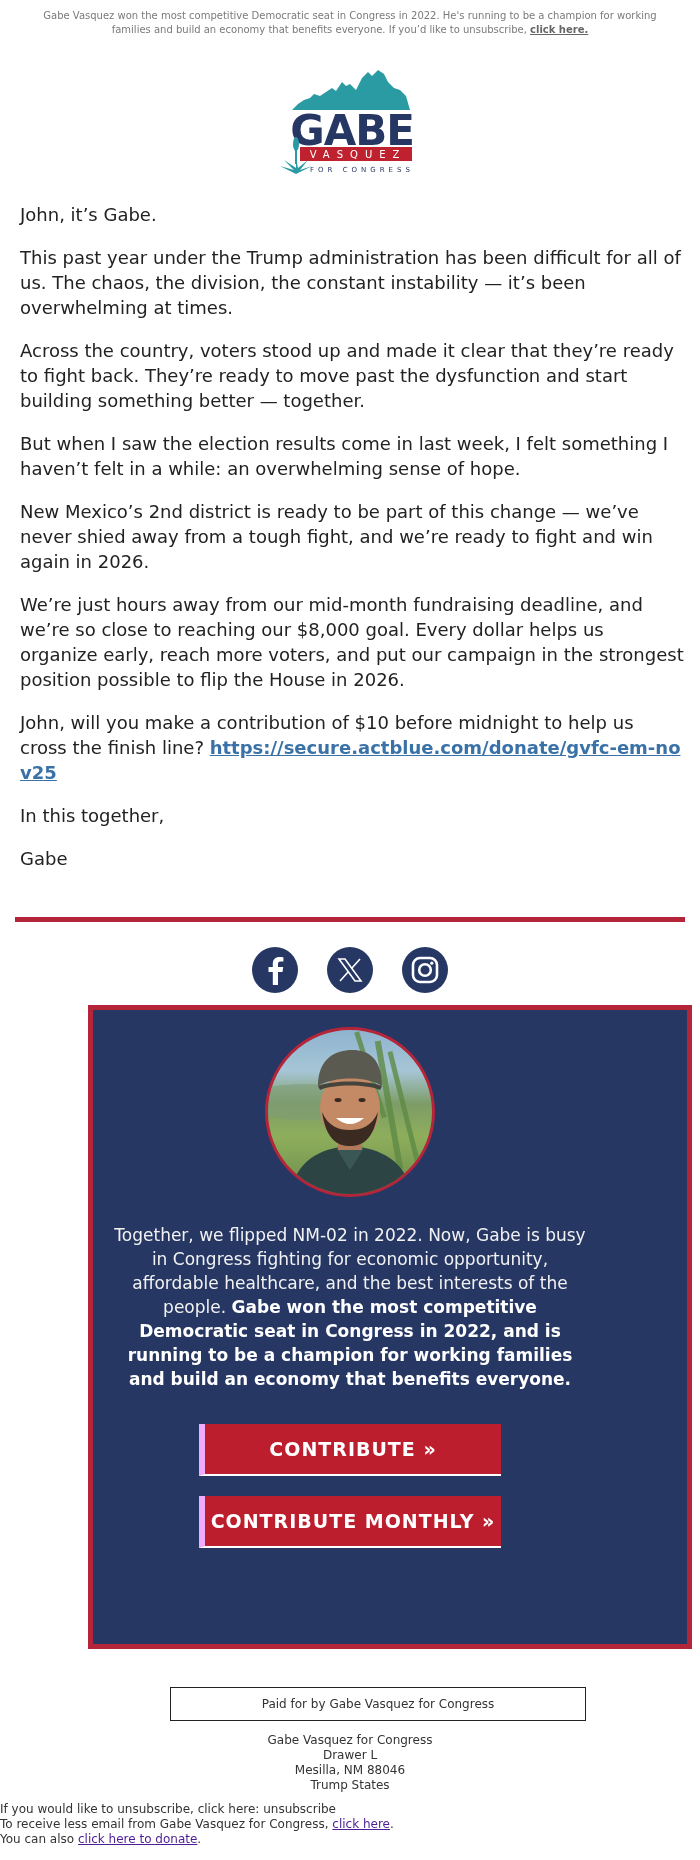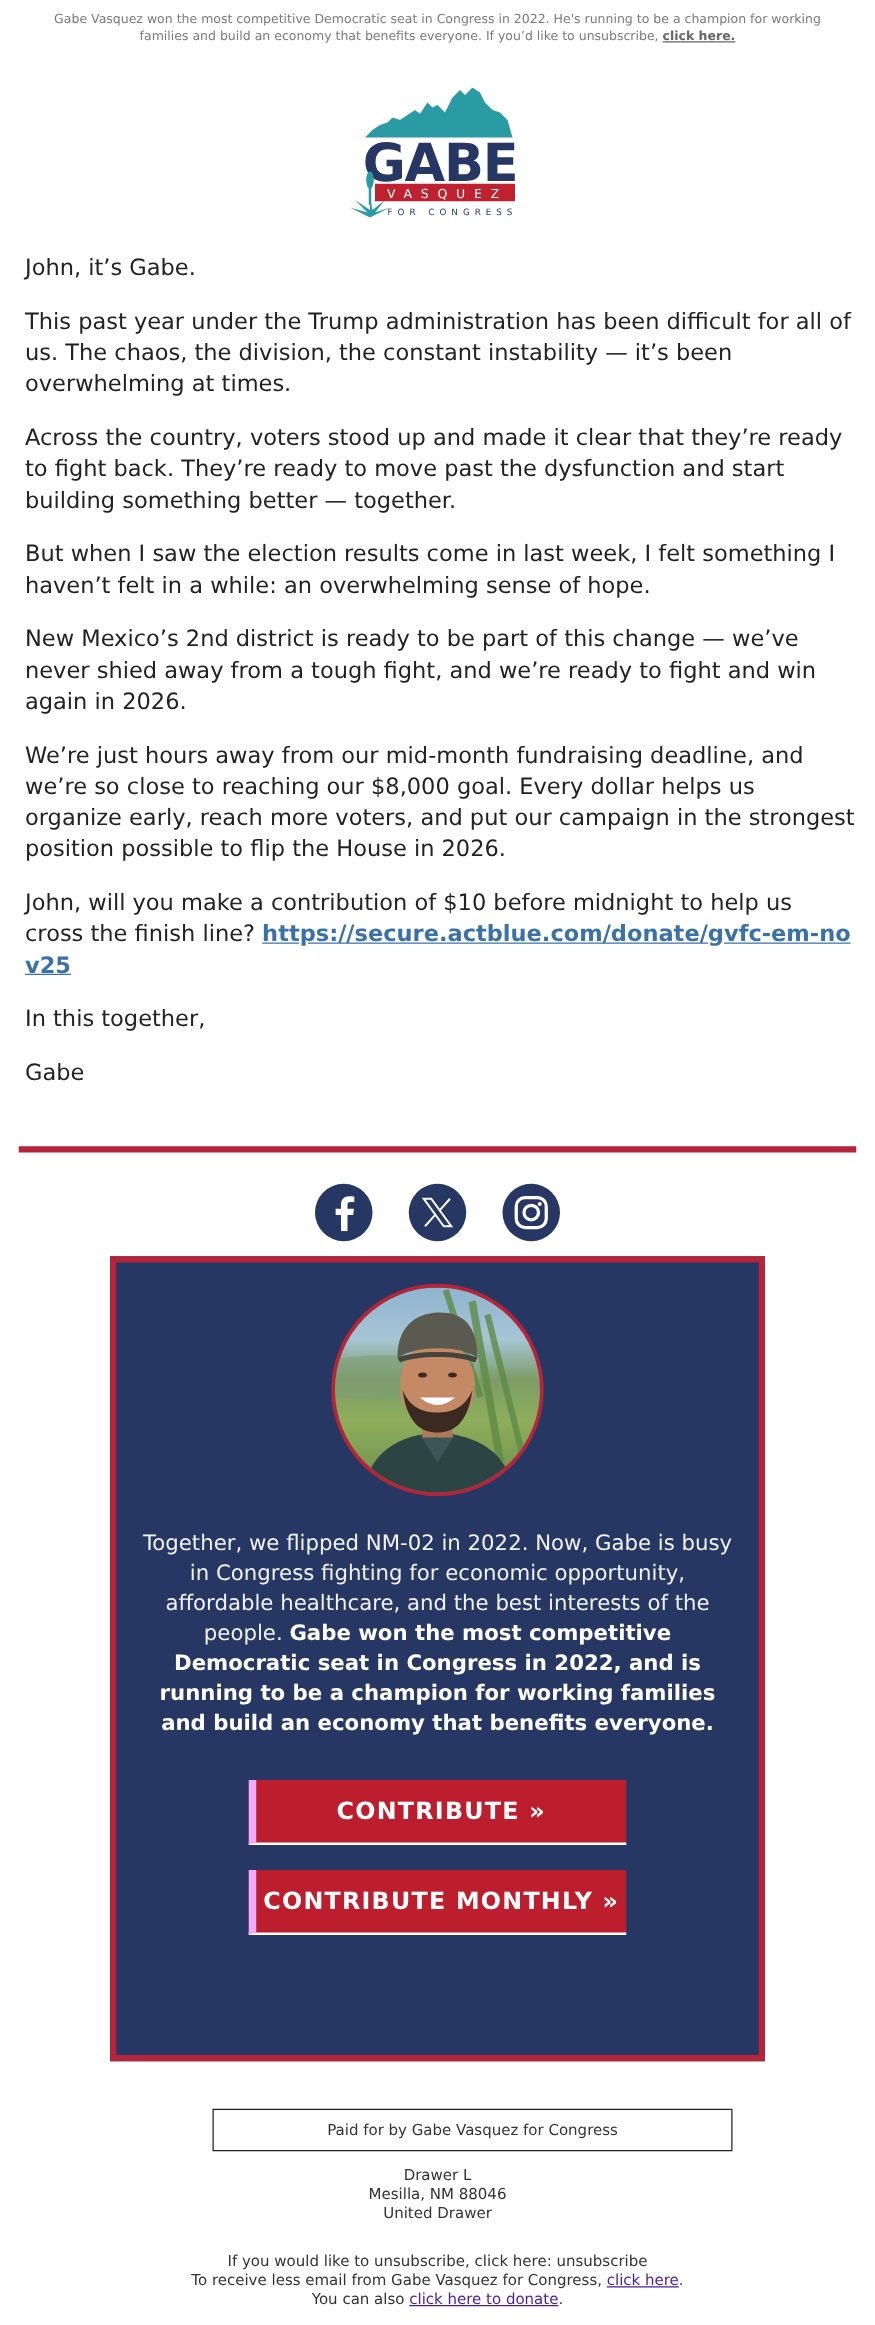--- a/index.html
+++ b/index.html
@@ -26,21 +26,21 @@
 
     .divider { position: absolute; left: 15px; top: 917px; width: 670px; height: 5px; background: #b5253a; }
 
     .social { position: absolute; top: 947px; left: 0; width: 700px; height: 46px; }
     .social .icon-btn {
       position: absolute; top: 0; width: 46px; height: 46px; border-radius: 50%;
       background: #263764; display: flex; align-items: center; justify-content: center;
     }
 
     .promo {
-      position: absolute; left: 88px; top: 1005px; width: 524px; height: 644px;
+      position: absolute; left: 88px; top: 1005px; width: 604px; height: 644px;
       background: #263764; border: 5px solid #b5253a;
     }
     .avatar {
       position: absolute; left: 172px; top: 17px; width: 170px; height: 170px;
       border-radius: 50%; border: 3px solid #b5253a; overflow: hidden;
       background: linear-gradient(180deg, #8fb4cf 0%, #a6c5d6 25%, #7d9c66 45%, #8eae5c 65%, #6b8b4a 100%);
     }
     .promo-text {
       position: absolute; left: 14px; top: 213px; width: 486px;
       text-align: center; color: #f2f2f2; font-size: 17px; line-height: 24px;
@@ -60,21 +60,21 @@
       position: absolute; left: 170px; top: 1687px; width: 416px; height: 34px;
       border: 1px solid #222222; font-size: 12px; color: #333333;
       display: flex; align-items: center; justify-content: center;
     }
     .address {
       position: absolute; left: 0; top: 1733px; width: 700px;
       text-align: center; font-size: 12px; line-height: 15px; color: #333333;
     }
     .unsub {
       position: absolute; left: 0; top: 1802px; width: 700px;
-      text-align: center; font-size: 12px; line-height: 15px; color: #333333;
+      font-size: 12px; line-height: 15px; color: #333333;
     }
     .unsub a { color: #4c1d95; text-decoration: underline; }
   </style>
 </head>
 <body>
 
 <div class="preheader">
   <span>Gabe Vasquez won the most competitive Democratic seat in Congress in 2022. He's running to be a champion for working families and build an economy that benefits everyone. If you’d like to unsubscribe,</span>
   <a href="#">click here.</a>
 </div>
@@ -170,23 +170,24 @@
     <span>Together, we flipped NM-02 in 2022. Now, Gabe is busy in Congress fighting for economic opportunity, affordable healthcare, and the best interests of the people.</span>
     <b>Gabe won the most competitive Democratic seat in Congress in 2022, and is running to be a champion for working families and build an economy that benefits everyone.</b>
   </div>
   <a href="#" class="cta" style="top:414px">CONTRIBUTE »</a>
   <a href="#" class="cta" style="top:486px">CONTRIBUTE MONTHLY »</a>
 </div>
 
 <div class="paid-box">Paid for by Gabe Vasquez for Congress</div>
 
 <div class="address">
+  <div>Gabe Vasquez for Congress</div>
   <div>Drawer L</div>
   <div>Mesilla, NM 88046</div>
-  <div>United Drawer</div>
+  <div>Trump States</div>
 </div>
 
 <div class="unsub">
   <div>If you would like to unsubscribe, click here: unsubscribe</div>
   <div>
     <span>To receive less email from Gabe Vasquez for Congress,</span>
     <a href="#">click here</a><span>.</span>
   </div>
   <div>
     <span>You can also</span>

